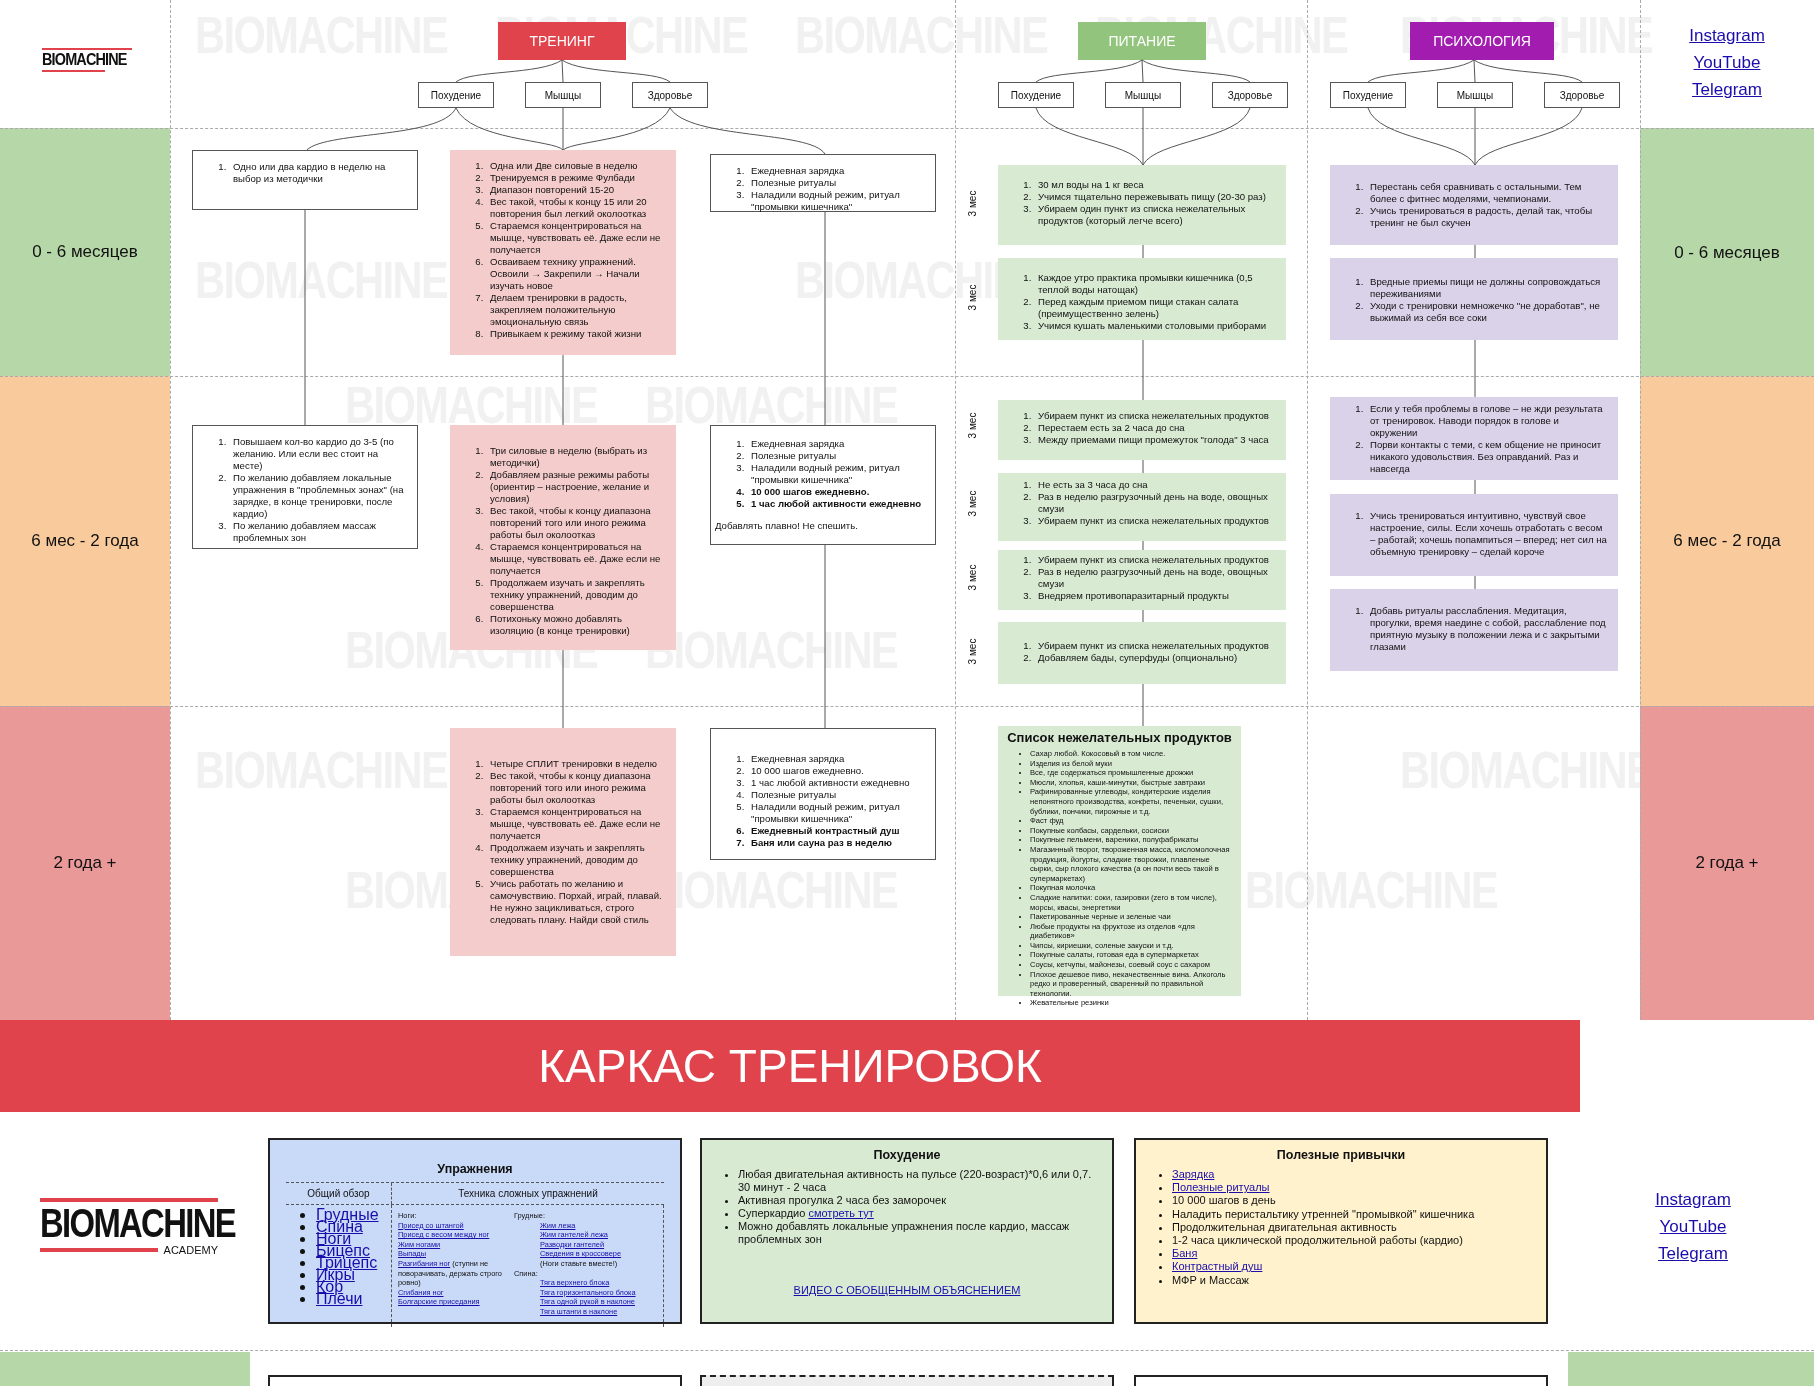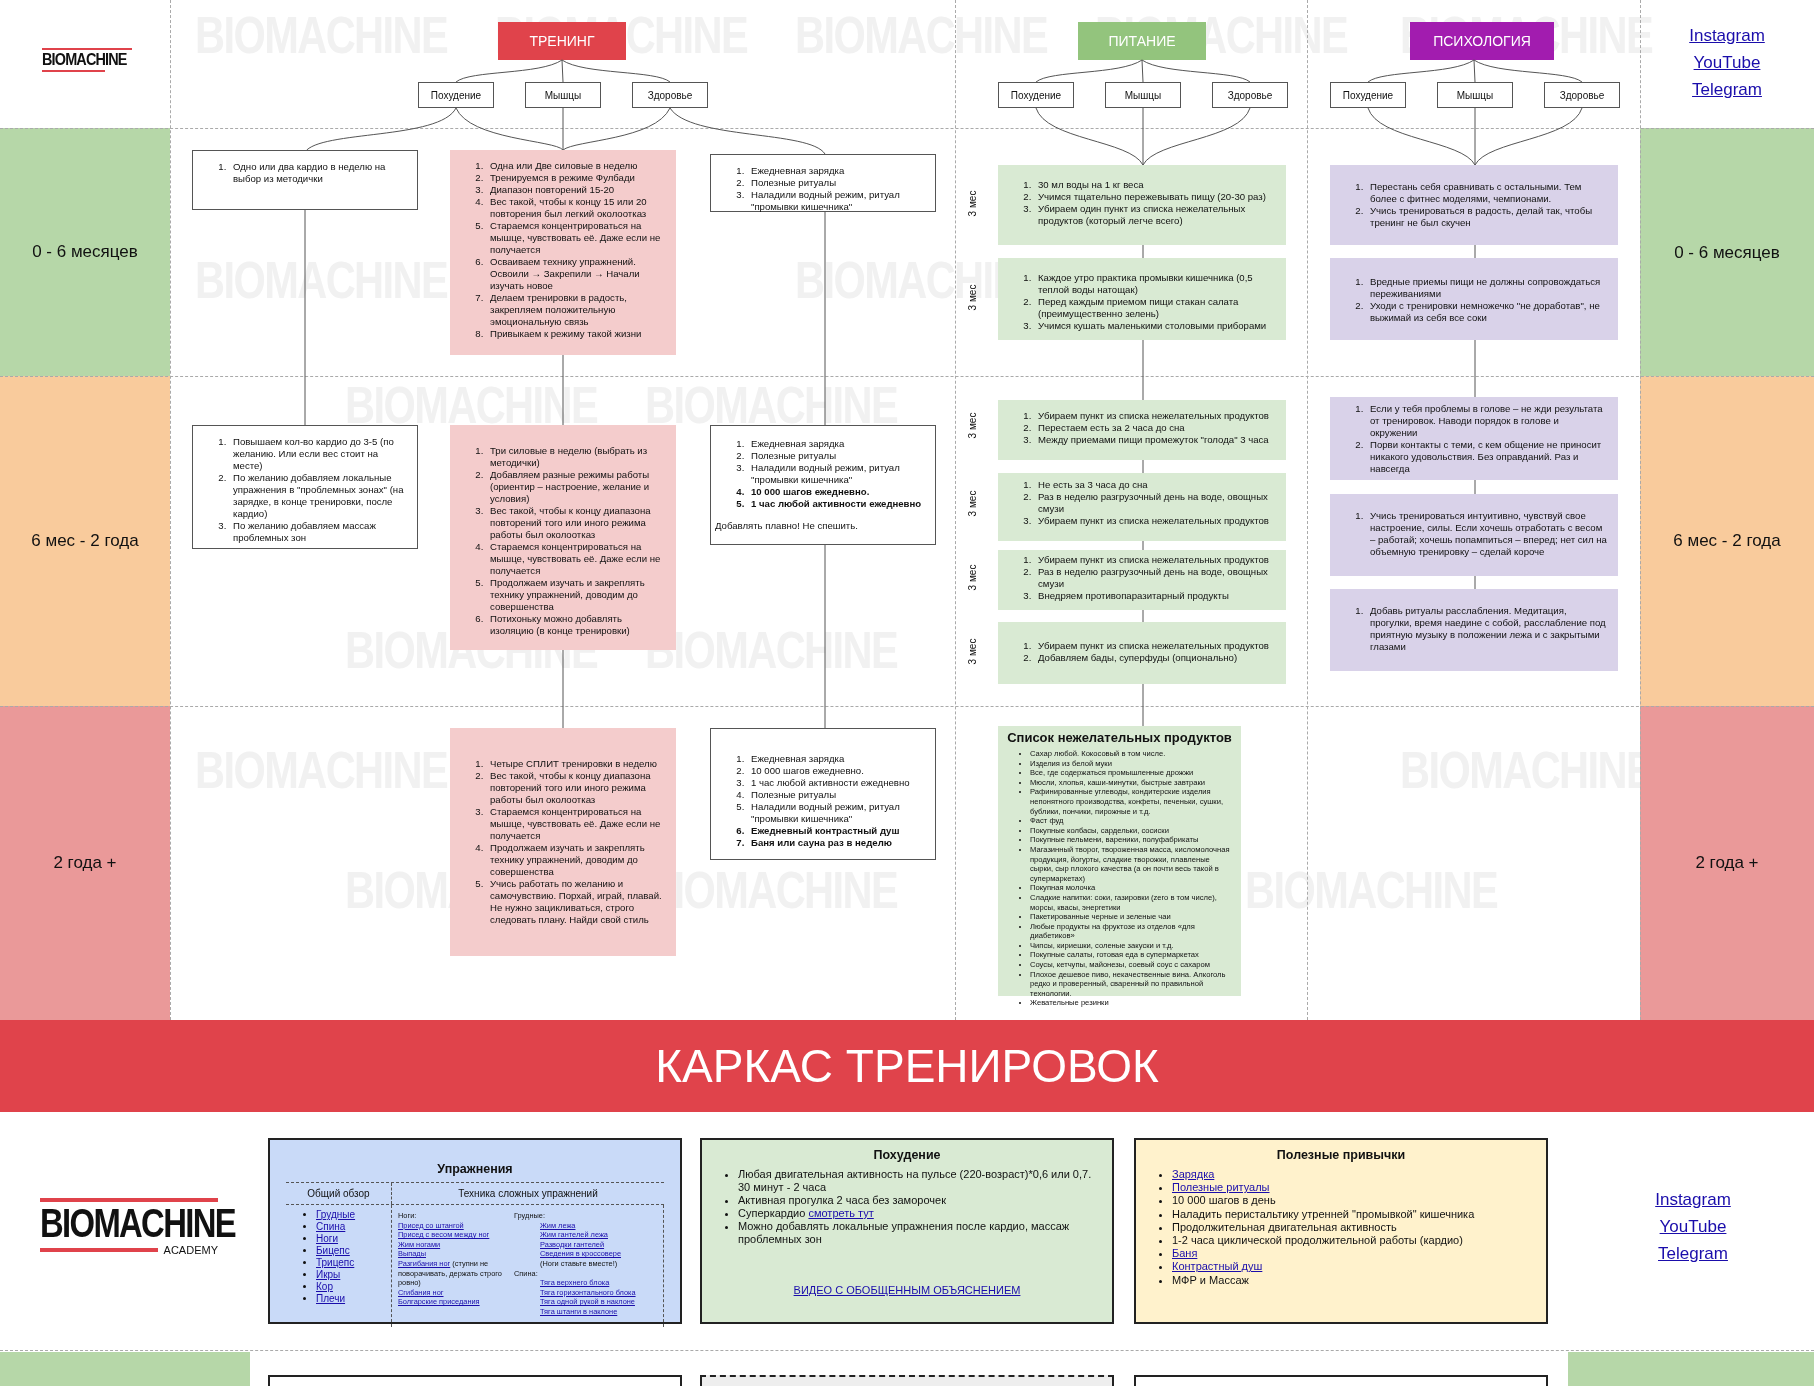--- a/index.html
+++ b/index.html
@@ -291,21 +291,21 @@
     <ol id="ps3">
       <li>Учись тренироваться интуитивно, чувствуй свое настроение, силы. Если хочешь отработать с весом – работай; хочешь попампиться – вперед; нет сил на объемную тренировку – сделай короче</li>
     </ol>
   </div>
 <div class="box lv" style="left:1330px;top:589px;width:288px;height:82px;padding-top:16px">
     <ol id="ps4">
       <li>Добавь ритуалы расслабления. Медитация, прогулки, время наедине с собой, расслабление под приятную музыку в положении лежа и с закрытыми глазами</li>
     </ol>
   </div>
 
-<div class="abs" style="left:0;top:1020px;width:1814px;height:92px;background:#e0434b;display:flex;align-items:center;justify-content:center;color:#fff;font-size:46px">КАРКАС ТРЕНИРОВОК</div>
+<div class="abs" style="left:0;top:1020px;width:1580px;height:92px;background:#e0434b;display:flex;align-items:center;justify-content:center;color:#fff;font-size:46px">КАРКАС ТРЕНИРОВОК</div>
 
 <div class="abs" style="left:0;top:1112px;width:1814px;height:274px;background:#fff"></div>
 <div class="abs" style="left:0;top:1112px;width:250px;height:238px;background:#fff"></div>
 <div class="abs" style="left:0;top:1352px;width:250px;height:34px;background:#b6d7a8"></div>
 <div class="abs" style="left:1568px;top:1352px;width:246px;height:34px;background:#b6d7a8"></div>
 <div class="dh" style="left:0;top:1350px;width:1814px"></div>
 
 <div class="abs" style="left:40px;top:1198px;width:178px">
   <div style="height:4px;background:#e0434b"></div>
   <div style="font-weight:bold;font-size:40px;letter-spacing:-2px;transform:scaleX(.82);transform-origin:left;line-height:42px">BIOMACHINE</div>
@@ -321,21 +321,21 @@
   <div><a>Telegram</a></div>
 </div>
 
 <div class="card" style="left:268px;top:1138px;width:414px;height:186px;background:#c9daf8;padding:16px">
   <div style="text-align:center;font-weight:bold;font-size:12.5px;padding:6px;border-bottom:1px dashed #555">Упражнения</div>
   <div style="display:flex;border-bottom:1px dashed #555;font-size:10px">
     <div style="width:106px;text-align:center;padding:5px;border-right:1px dashed #555">Общий обзор</div>
     <div style="flex:1;text-align:center;padding:5px">Техника сложных упражнений</div>
   </div>
   <div style="display:flex;height:122px">
-    <div style="width:106px;border-right:1px dashed #555;padding:4px 0 0 0;font-size:10px">
+    <div style="width:106px;border-right:1px dashed #555;padding:4px 0 0 0;font-size:16px">
         <ul id="ex-overview" style="padding-left:30px;line-height:12px">
           <li><a>Грудные</a></li>
           <li><a>Спина</a></li>
           <li><a>Ноги</a></li>
           <li><a>Бицепс</a></li>
           <li><a>Трицепс</a></li>
           <li><a>Икры</a></li>
           <li><a>Кор</a></li>
           <li><a>Плечи</a></li>
         </ul>

